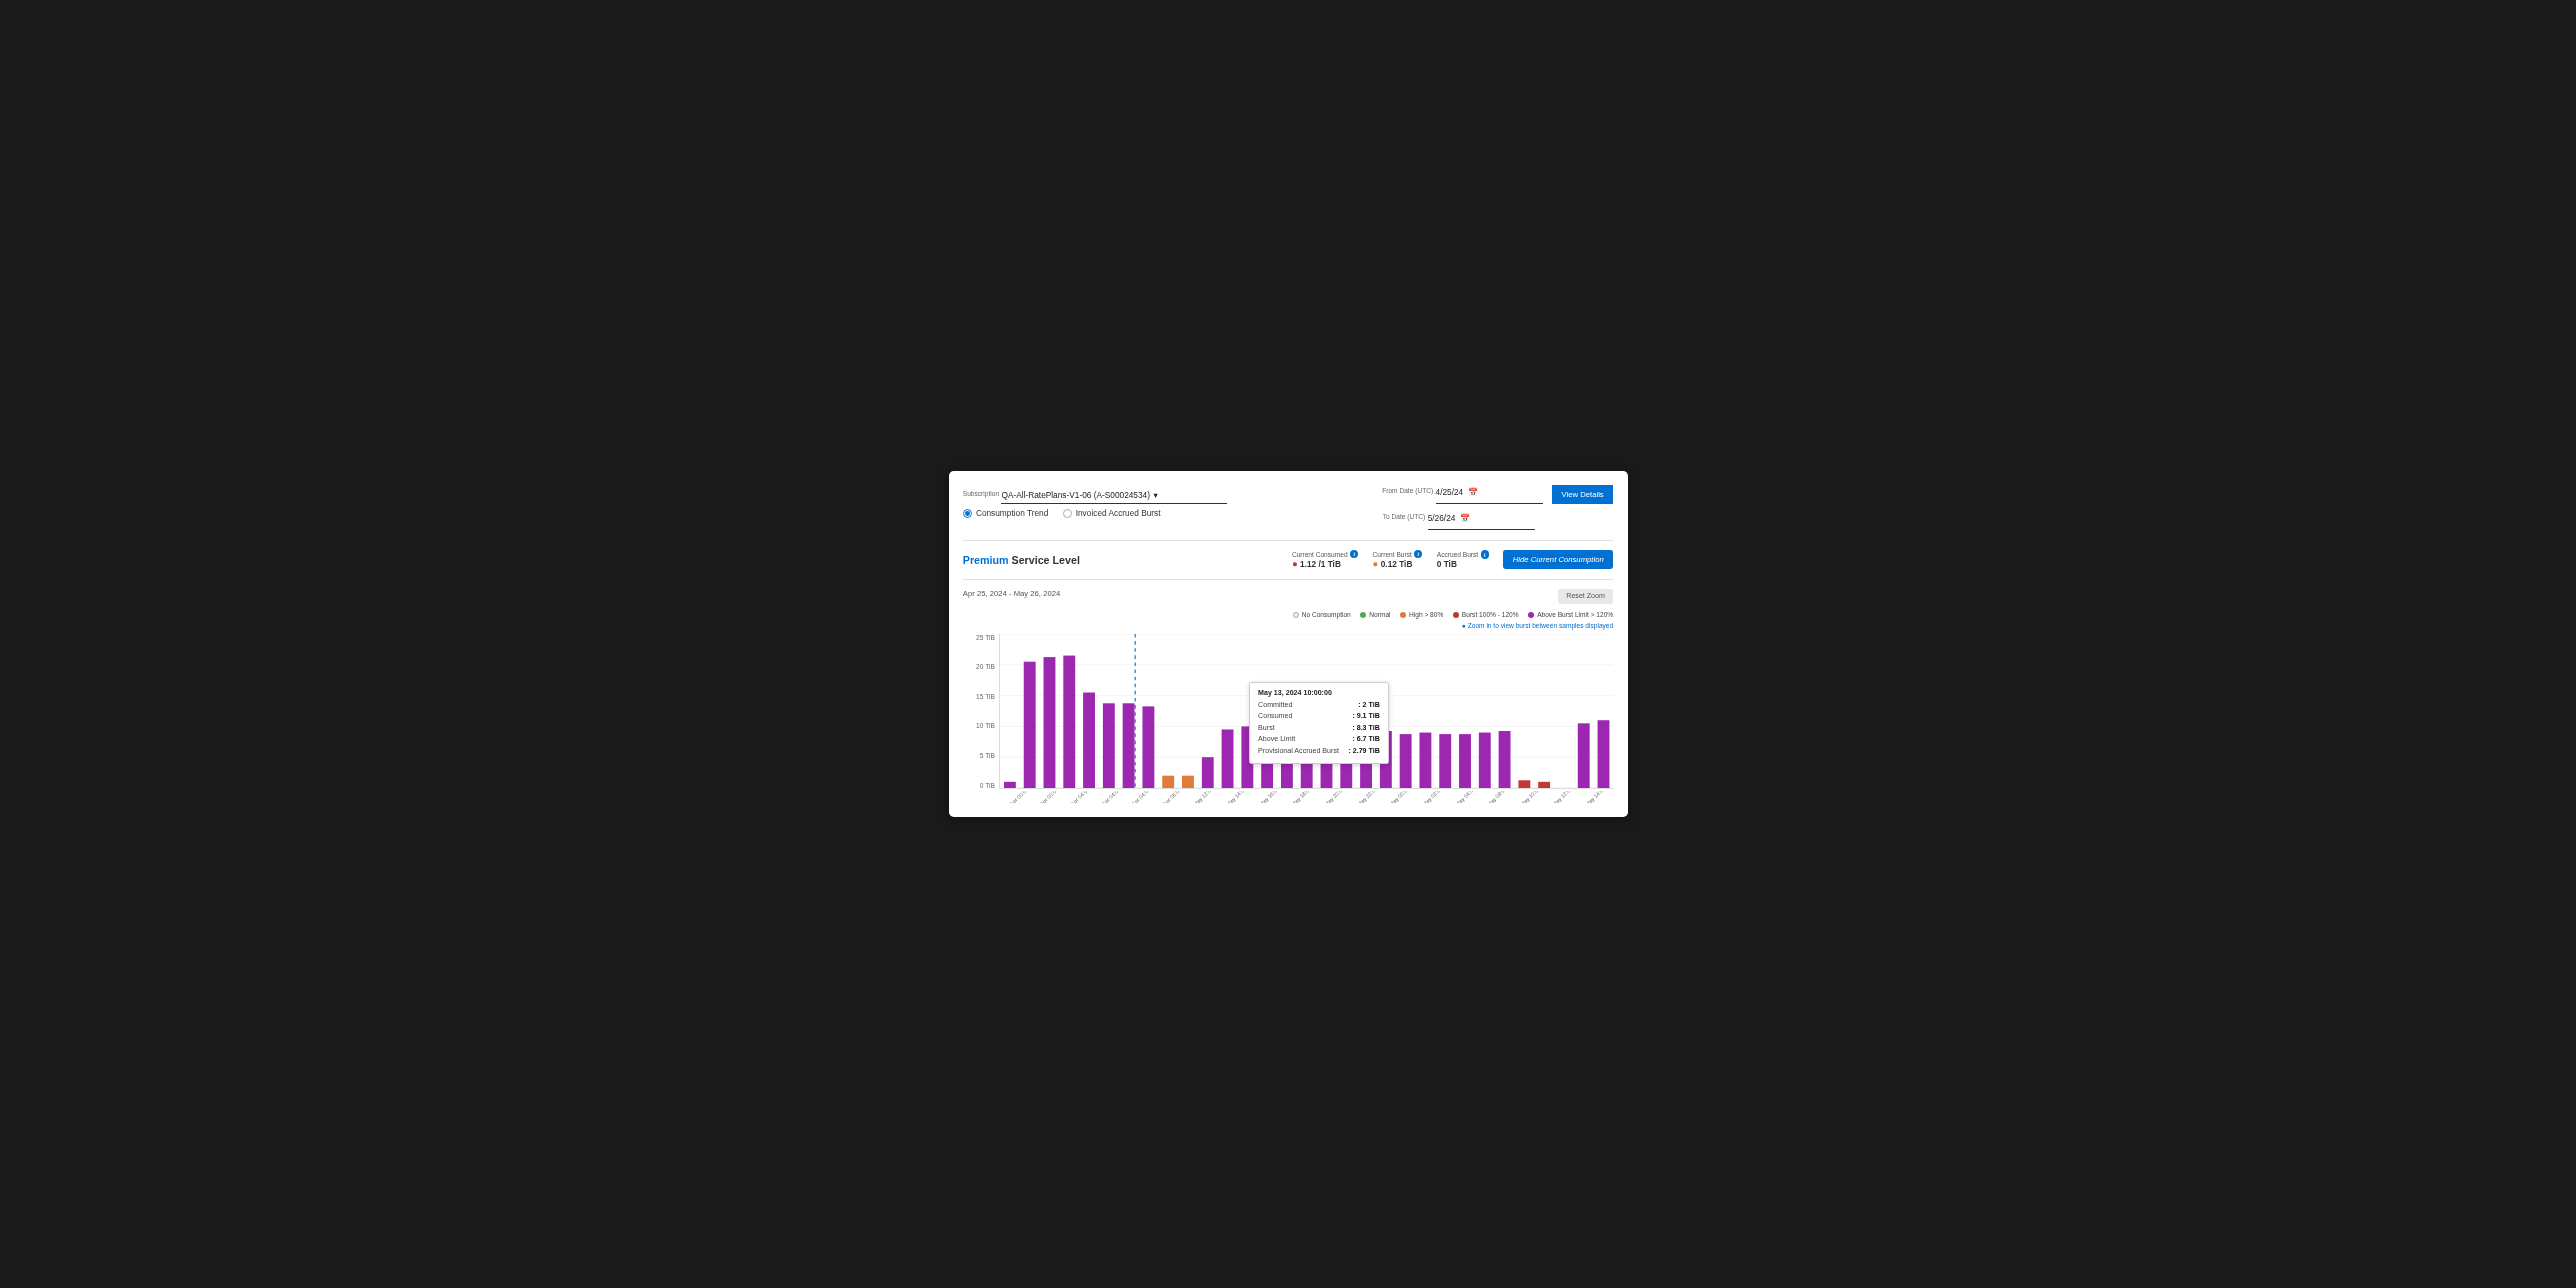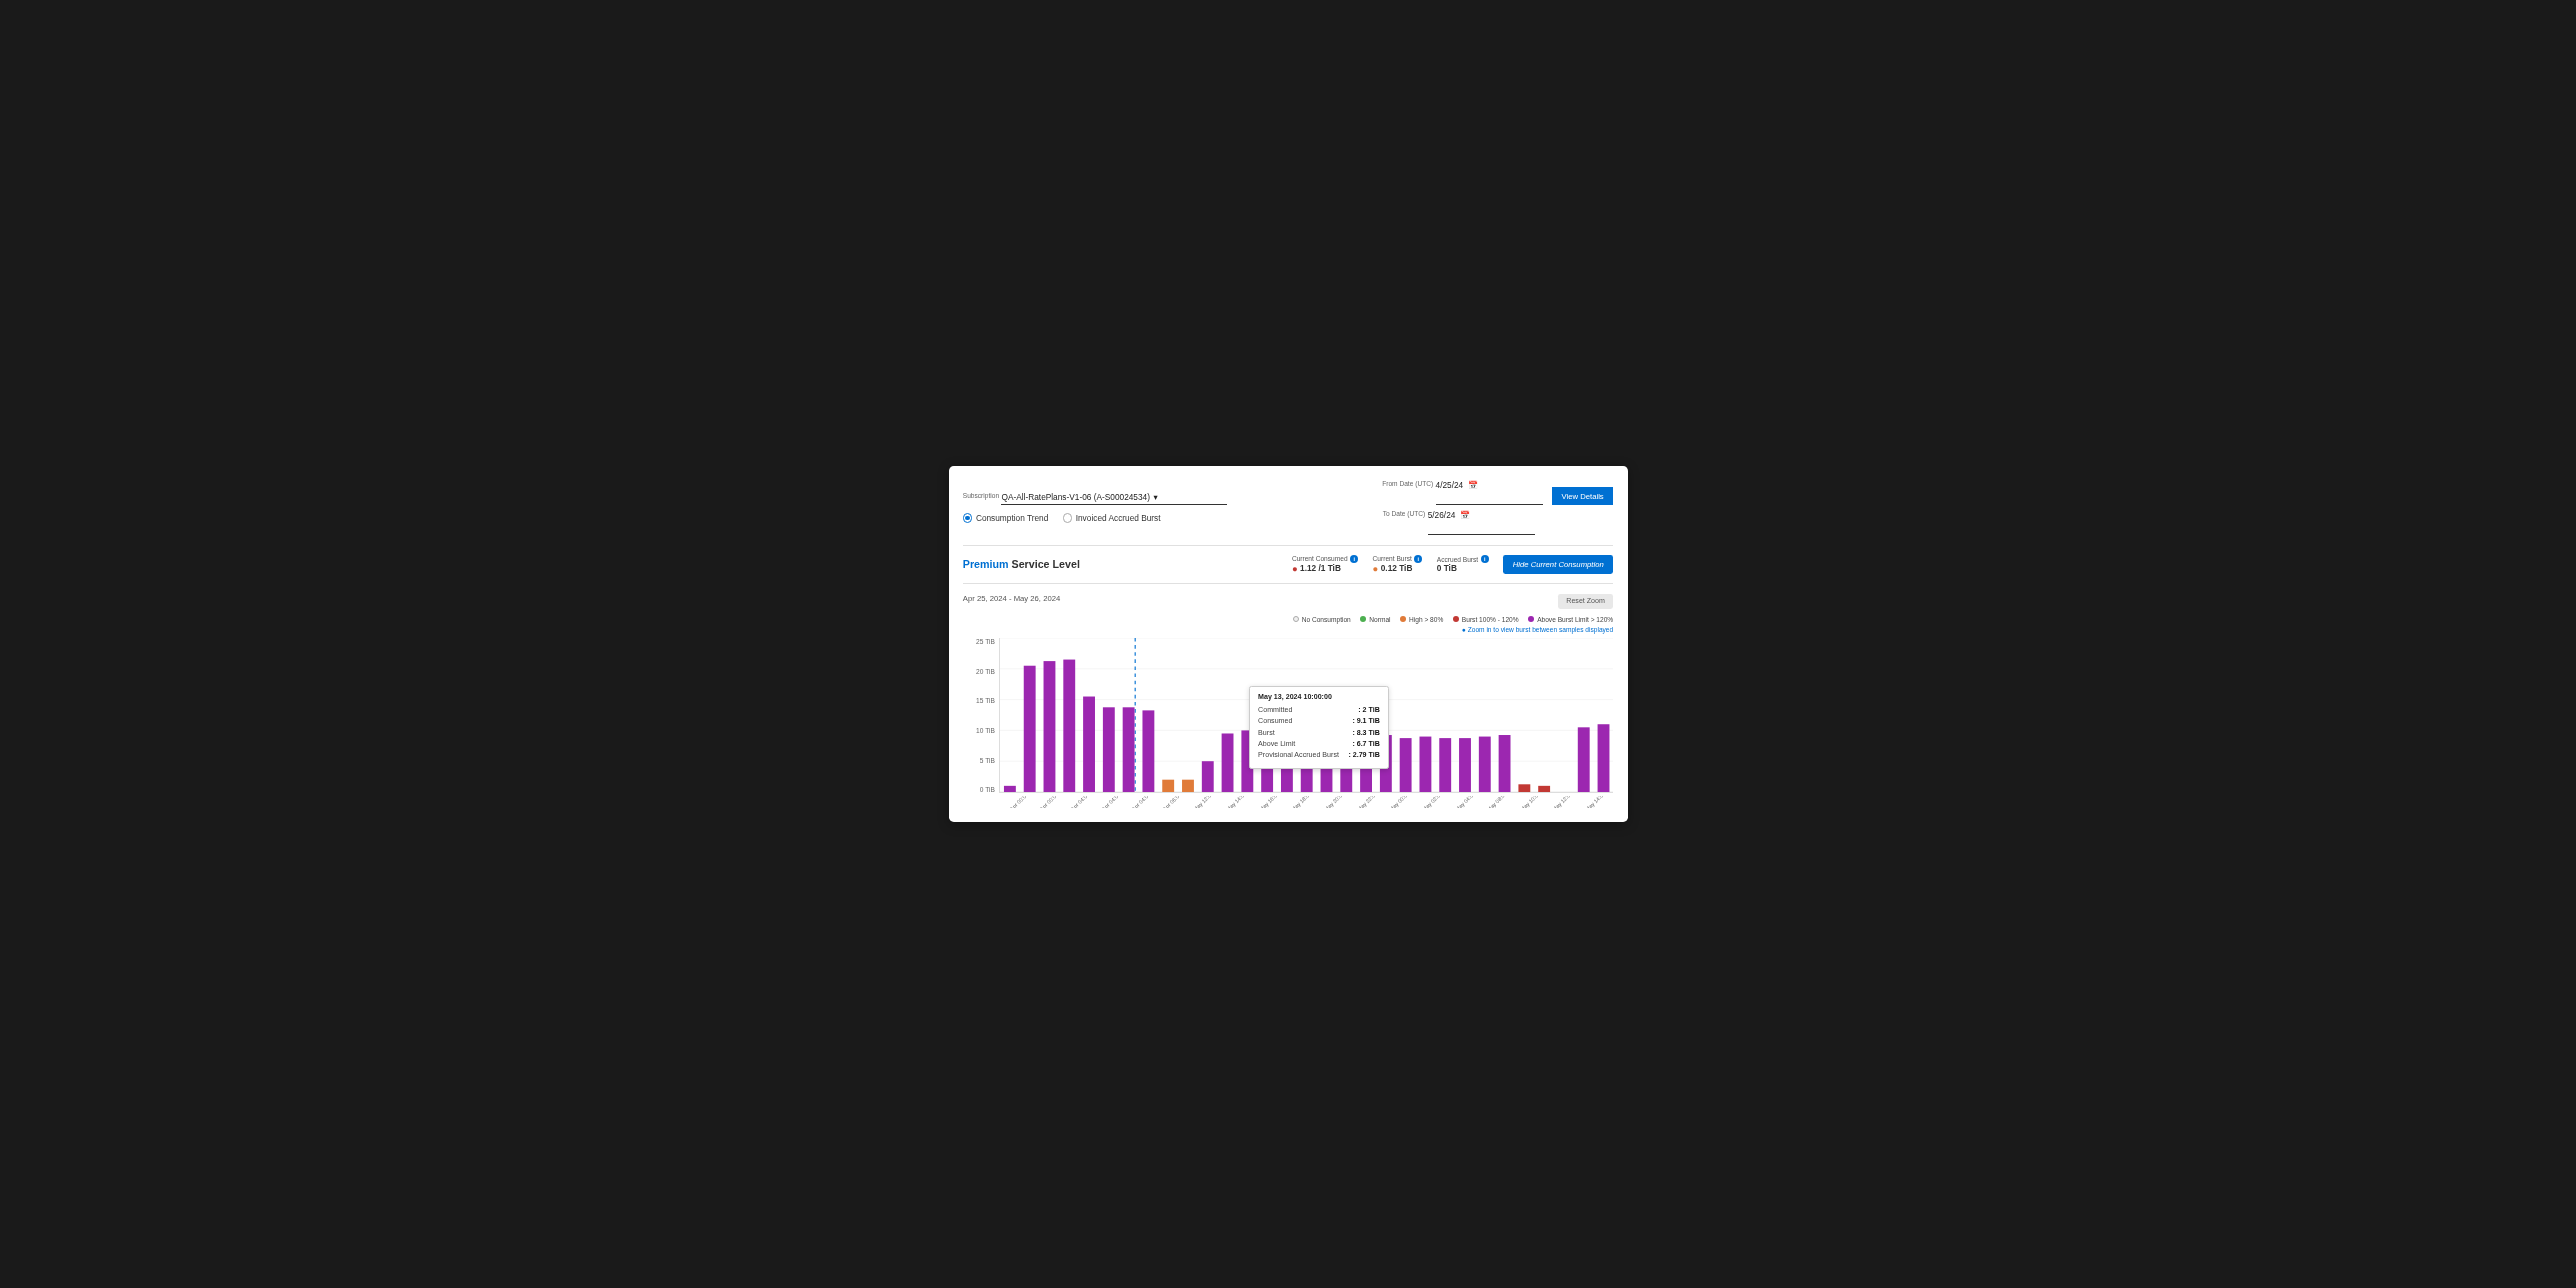--- a/index.html
+++ b/index.html
@@ -47,21 +47,21 @@
       color: #222;
     }
     .chevron-icon {
       font-size: 6px;
       color: #555;
     }
     .date-field {
       display: flex;
       align-items: center;
       border-bottom: 0.6px solid #333;
-      padding-bottom: 14px;
+      padding-bottom: 6px;
       gap: 4.8px;
       min-width: 107px;
     }
     .date-field span {
       font-size: 8.3px;
       color: #222;
     }
     .calendar-icon {
       color: #666;
       font-size: 8.3px;

